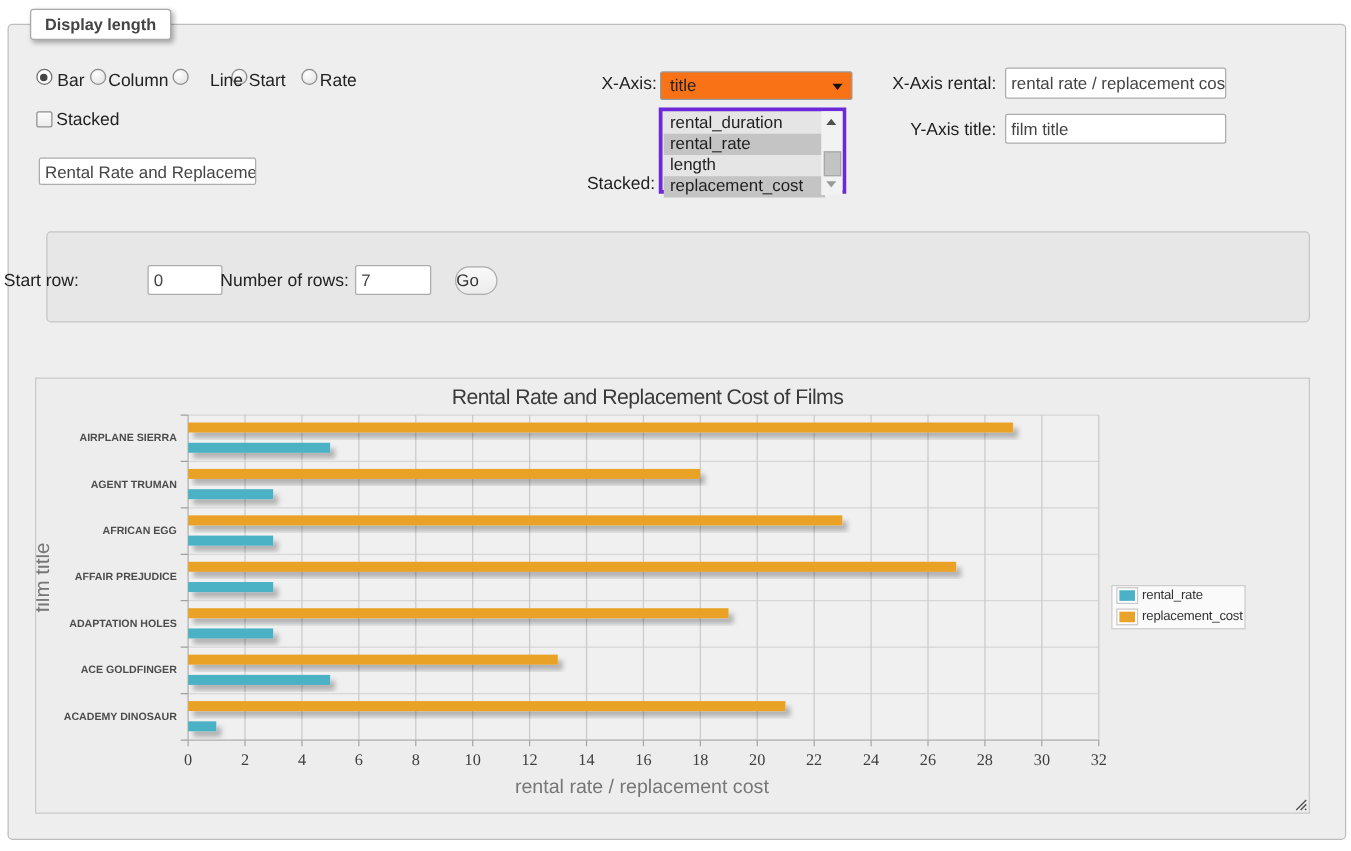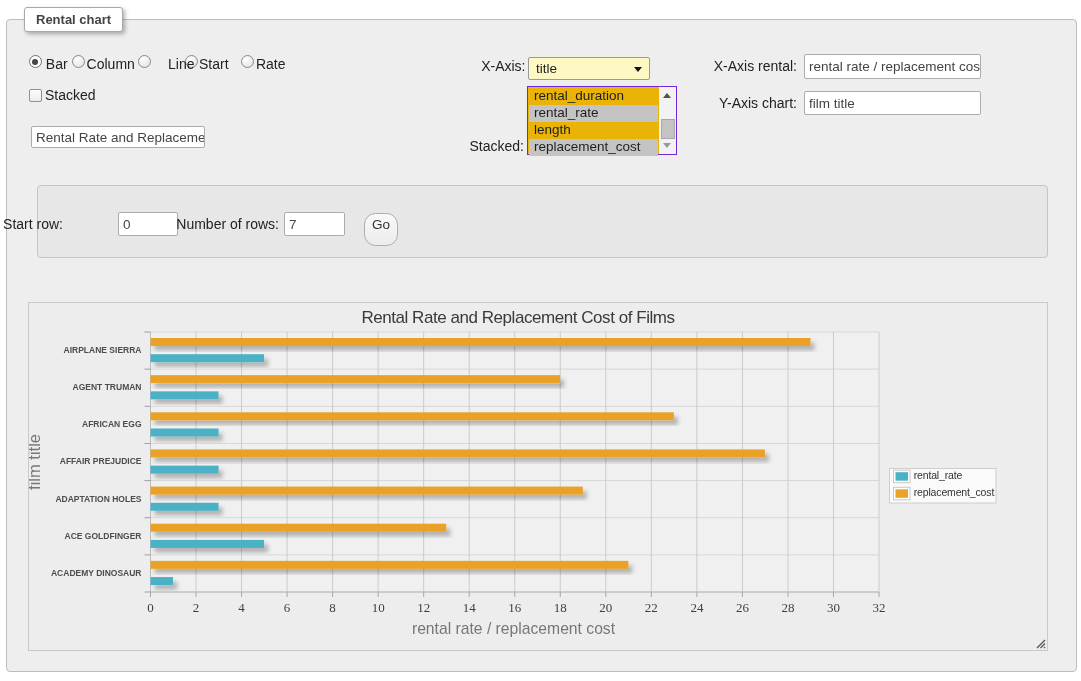--- a/index.html
+++ b/index.html
@@ -4,35 +4,35 @@
 body{width:1081px;height:681px;background:#fff;font-family:"Liberation Sans",sans-serif;position:relative;overflow:hidden}
 .fs{position:absolute;left:6px;top:19px;width:1071px;height:653px;background:#eee;border:1px solid #bdbdbd;border-radius:4px}
 .lg{position:absolute;left:24px;top:7px;height:25px;line-height:23px;padding:0 11px;background:#fff;border:1px solid #a9a9a9;border-radius:3px;box-shadow:2px 2px 4px rgba(0,0,0,.3);font-weight:bold;font-size:13px;color:#444}
 .flab{position:absolute;font-size:14px;color:#222;white-space:nowrap;line-height:16px}
 .radio{position:absolute;width:13px;height:13px;border-radius:50%;border:1px solid #8b8b8b;background:radial-gradient(circle at 35% 30%,#fff,#dedede)}
 .rchk{background:#fff;border-color:#707070}
 .rdot{position:absolute;left:2.5px;top:2.5px;width:6px;height:6px;border-radius:50%;background:#464646}
 .cb{position:absolute;width:13px;height:13px;border:1px solid #909090;border-radius:2px;background:linear-gradient(#fdfdfd,#ececec)}
 .tin{position:absolute;background:#fff;border:1px solid #acacac;border-radius:2px;font-size:13.5px;color:#444;padding:0 0 0 4px;white-space:nowrap;overflow:hidden;display:flex;align-items:center}
 .box{position:absolute;left:37px;top:185px;width:1011px;height:73px;background:#e7e7e7;border:1px solid #c5c5c5;border-radius:4px}
-.gobtn{position:absolute;left:364px;top:213px;width:34px;height:33px;border:1px solid #adadad;border-radius:11.5px;background:linear-gradient(#f9f9f9,#ececec);font-size:13.5px;color:#333;text-align:center;line-height:21px}
+.gobtn{position:absolute;left:364px;top:213px;width:34px;height:23px;border:1px solid #adadad;border-radius:11.5px;background:linear-gradient(#f9f9f9,#ececec);font-size:13.5px;color:#333;line-height:21px}
 .chart{position:absolute;left:28px;top:302px;width:1020px;height:349px;background:#ededed;border:1px solid #c9c9c9}
-.sel{position:absolute;left:528px;top:57px;width:122px;height:23px;background:#fef9c3;border:1px solid #999;border-radius:2px}
+.sel{position:absolute;left:528px;top:57px;width:154px;height:23px;background:#f97316;border:1px solid #999;border-radius:2px}
 .sel .t{position:absolute;left:7px;top:3px;font-size:13.5px;color:#222}
 .arr{position:absolute;right:7px;top:9px;width:0;height:0;border-left:4.5px solid transparent;border-right:4.5px solid transparent;border-top:5px solid #111}
-.lbox{position:absolute;left:527px;top:86px;width:150px;height:69px;background:#eab308;border:1px solid #6d28d9}
+.lbox{position:absolute;left:527px;top:86px;width:150px;height:69px;background:#e5e5e5;border:3px solid #6d28d9}
 .opt{position:absolute;left:1px;width:129px;height:17px;font-size:13.5px;color:#1e1e1e;padding-left:5px;line-height:16.5px;white-space:nowrap}
 .osel{background:#c4c4c4}
 .sbar{position:absolute;right:0;top:0;width:17px;height:67px;background:#f2f2f2}
 .sthumb{position:absolute;right:1px;width:14px;background:#c3c3c3;border:1px solid #a8a8a8}
 .tri{position:absolute;width:0;height:0}
 </style></head>
 <body>
 <div class="fs"></div>
-<div class="lg">Rental chart</div>
+<div class="lg">Display length</div>
 
 <span class="radio rchk" style="left:28.5px;top:55px">
     <span class="rdot"></span>
   </span>
 <span class="radio" style="left:72px;top:55px"></span>
 <span class="radio" style="left:138px;top:55px"></span>
 <span class="radio" style="left:184.5px;top:55px"></span>
 <span class="radio" style="left:241px;top:55px"></span>
 <span class="flab" style="left:45.8px;top:56px">Bar</span>
 <span class="flab" style="left:86.6px;top:56px">Column</span>
@@ -56,21 +56,21 @@
   <div class="sbar">
     <span class="tri" style="left:4px;top:6px;border-left:4.5px solid transparent;border-right:4.5px solid transparent;border-bottom:5px solid #505050"></span>
     <span class="sthumb" style="top:32px;height:19.5px"></span>
     <span class="tri" style="left:4px;top:56px;border-left:4.5px solid transparent;border-right:4.5px solid transparent;border-top:5px solid #9a9a9a"></span>
   </div>
 </div>
 <span class="flab" style="right:557px;top:138px">Stacked:</span>
 
 <span class="flab" style="right:284px;top:58px">X-Axis rental:</span>
 <div class="tin" style="left:804px;top:54px;width:177px;height:25px">rental rate / replacement cost</div>
-<span class="flab" style="right:284px;top:95px">Y-Axis chart:</span>
+<span class="flab" style="right:284px;top:95px">Y-Axis title:</span>
 <div class="tin" style="left:804px;top:91px;width:177px;height:24px">film title</div>
 
 <div class="box"></div>
 <span class="flab" style="right:1018px;top:216px">Start row:</span>
 <div class="tin" style="left:118px;top:212px;width:60px;height:24px">0</div>
 <span class="flab" style="right:802px;top:216px">Number of rows:</span>
 <div class="tin" style="left:284px;top:212px;width:61px;height:24px">7</div>
 <div class="gobtn">Go</div>
 
 <div class="chart">

